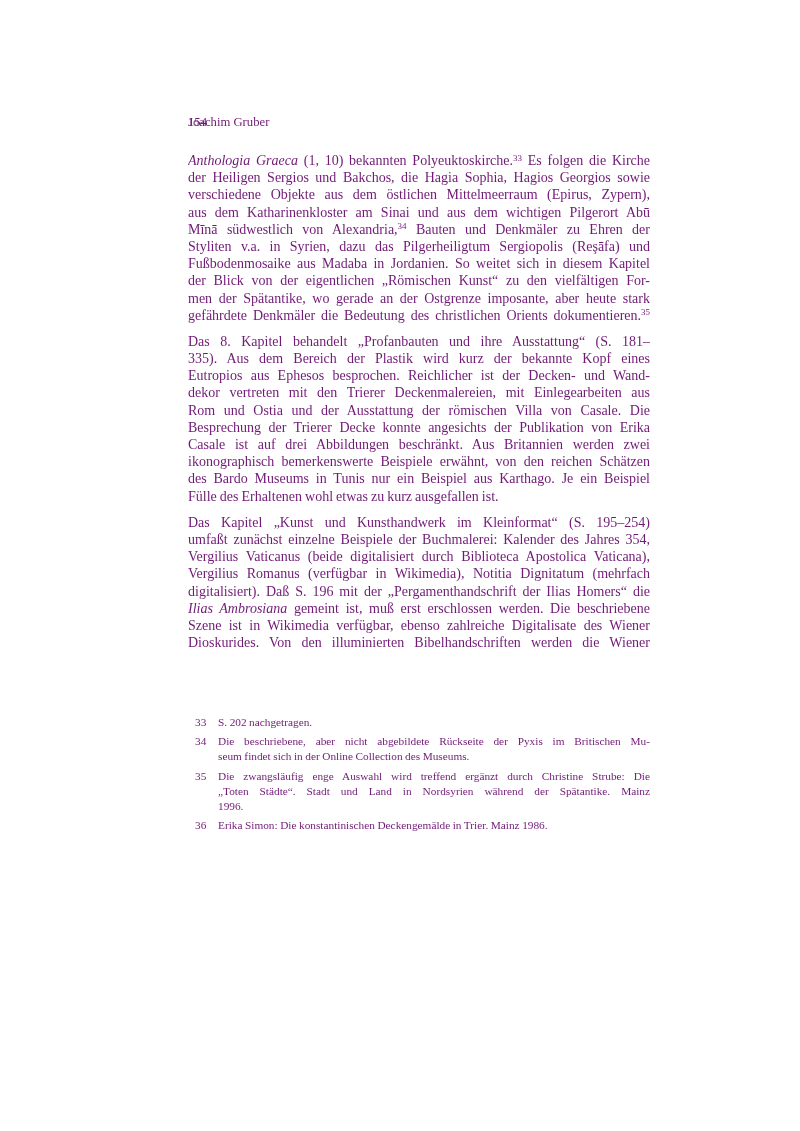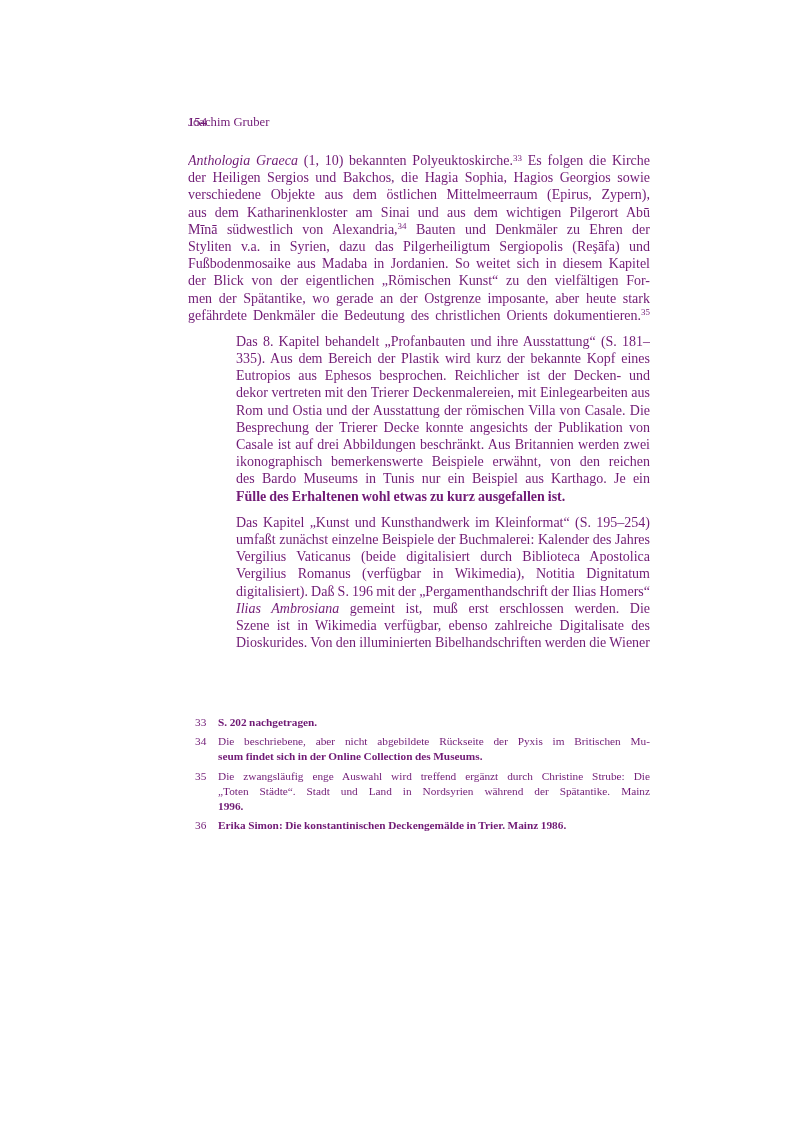--- a/index.html
+++ b/index.html
@@ -21,29 +21,29 @@
   }
   .pagenum { position: absolute; left: 0; top: 0; }
   .running { display: block; }
   .body {
     position: absolute;
     top: 152px; left: 188px; width: 462px;
     font-size: 14px;
     line-height: 17.2px;
     word-spacing: -0.5px;
   }
-  .para + .para { margin-top: 9px; margin-left: 48px; }
+  .para + .para { margin-top: 9px; }
   .tl {
     text-align: justify;
     text-align-last: justify;
     overflow: hidden;
     white-space: normal;
   }
   .body .tl { height: 17.2px; }
-  .tl.short { text-align-last: left; font-weight: bold; }
+  .tl.short { text-align-last: left; }
   .tl i { font-style: italic; }
   sup {
     font-size: 64%;
     vertical-align: baseline;
     position: relative;
     top: -0.48em;
     line-height: 0;
   }
   .footnotes {
     position: absolute;

